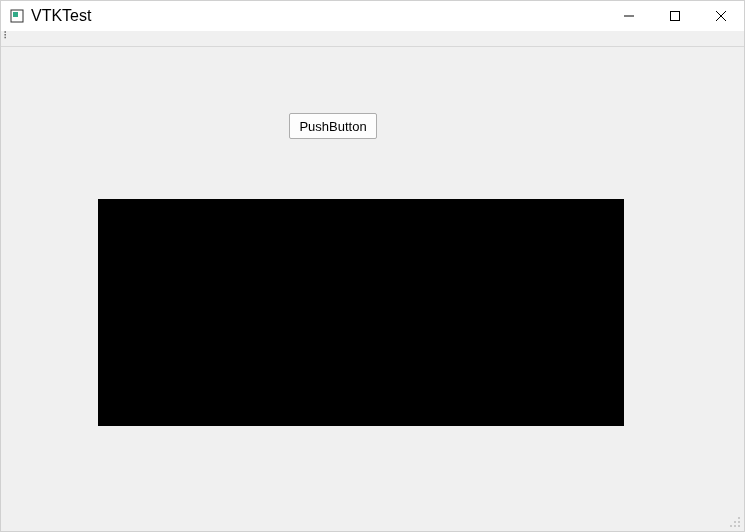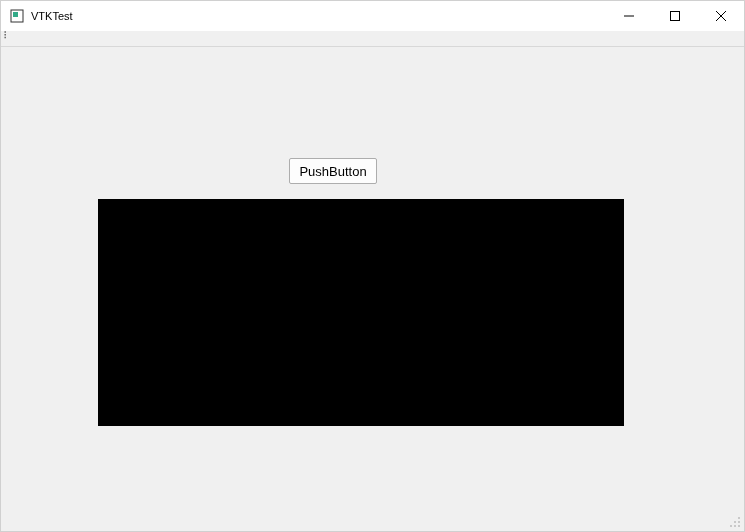--- a/index.html
+++ b/index.html
@@ -17,21 +17,21 @@
       border: 1px solid #d0d0d0;
       display: flex;
       flex-direction: column;
       position: relative;
     }
     .titlebar {
       height: 30px;
       background: #ffffff;
       display: flex;
       align-items: center;
-      font-size: 11px;
+      font-size: 16px;
       color: #000;
     }
     .titlebar-icon {
       width: 16px;
       height: 16px;
       margin-left: 8px;
       margin-right: 6px;
       display: inline-flex;
       align-items: center;
       justify-content: center;
@@ -71,21 +71,20 @@
       background: #fdfdfd;
       border: 1px solid #adadad;
       border-radius: 2px;
       font-size: 13px;
       font-family: inherit;
       cursor: default;
       display: flex;
       align-items: center;
       justify-content: center;
       color: #000;
-      margin-top: 45px;
     }
     .render-area {
       position: absolute;
       left: 97px;
       top: 152px;
       width: 526px;
       height: 227px;
       background: #000000;
     }
     .resize-grip {

